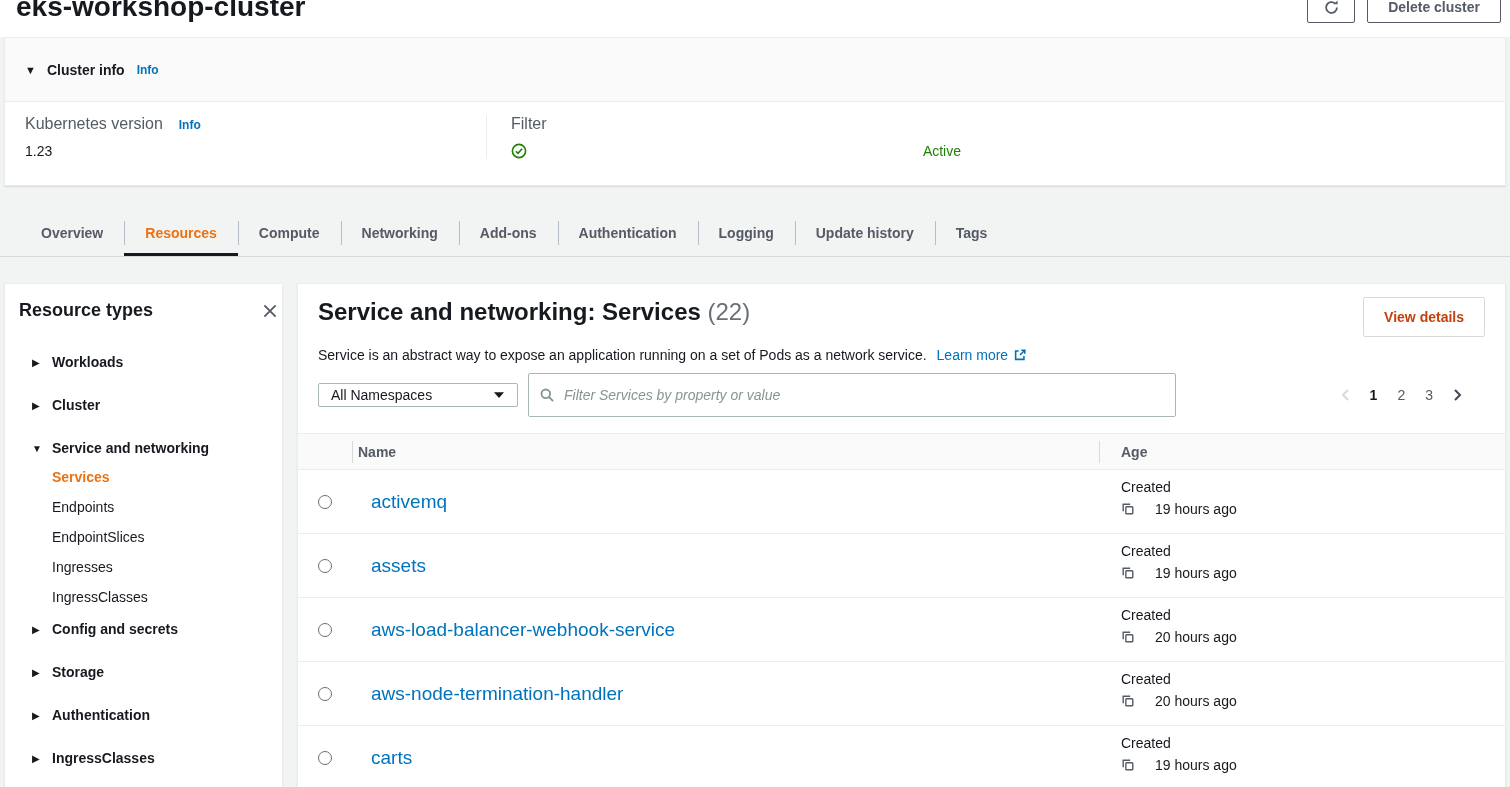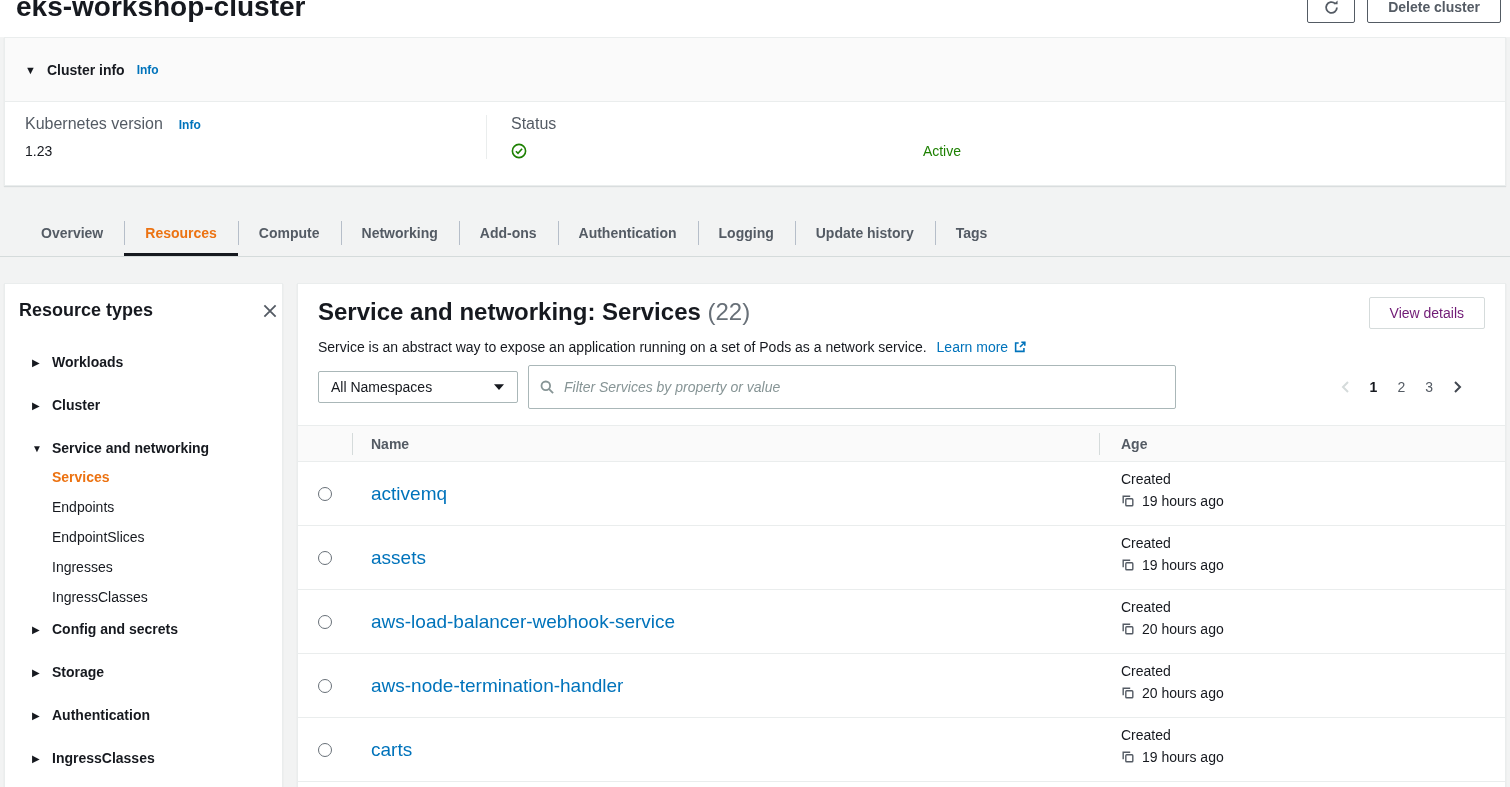--- a/index.html
+++ b/index.html
@@ -53,52 +53,52 @@
   .tree-sub { list-style:none; margin:11px 0 10px; padding-left:20px; }
   .tree-sub li { height:20px; margin-bottom:10px; color:#16191f; cursor:pointer; }
   .tree-sub li.selected { color:#ec7211; font-weight:700; }
   
   .main { position:absolute; left:297px; right:4px; top:283px; height:560px; background:#fff;
           border:1px solid #eaeded; box-shadow:0 1px 1px rgba(0,28,36,.1); }
   .main-head { padding:16px 20px 0; }
   .main-title-row { display:flex; justify-content:space-between; align-items:flex-start; }
   .main-title { font-size:24px; font-weight:700; line-height:24px; }
   .count { color:#687078; font-weight:400; }
-  .view-details { height:32px; padding:0 20px; border:1px solid #d5dbdb; border-radius:2px; background:#fff;
-                  color:#701a75; font-weight:400; font-size:14px; margin-top:-3px; }
+  .view-details { height:40px; padding:0 20px; border:1px solid #d5dbdb; border-radius:2px; background:#fff;
+                  color:#c2410c; font-weight:700; font-size:14px; margin-top:-3px; }
   .desc-row { margin-top:10px; font-size:14px; display:flex; align-items:center; }
   .learn-more { color:#0073bb; margin-left:10px; display:inline-flex; align-items:center; gap:5px; text-decoration:none; cursor:pointer; }
   .filter-row { margin-top:10px; display:flex; align-items:center; }
-  .ns-select { width:200px; height:32px; border:1px solid #aab7b8; border-radius:2px; background:#fff;
+  .ns-select { width:200px; height:24px; border:1px solid #aab7b8; border-radius:2px; background:#fff;
                display:flex; align-items:center; justify-content:space-between; padding:0 12px; font-size:14px; cursor:pointer; }
   .search-box { margin-left:10px; width:648px; height:44px; border:1px solid #aab7b8; border-radius:2px;
                 background:#fff; display:flex; align-items:center; padding:0 10px; }
   .search-box input { border:none; outline:none; flex:1; margin-left:7px; font-size:14px; font-style:italic;
                       font-family:inherit; color:#16191f; background:transparent; }
   .search-box input::placeholder { color:#879596; opacity:1; }
   .pagination { margin-left:auto; margin-right:14px; display:flex; align-items:center; }
   .page-num { padding:0 10px; font-size:14px; color:#545b64; cursor:pointer; }
   .page-num.current { color:#16191f; font-weight:700; }
   .pg-chev { display:flex; padding:0 6px; cursor:pointer; }
   .pg-chev.disabled { color:#d5dbdb; cursor:default; }
   .pg-chev.enabled { color:#414750; }
   
   .svc-table { margin-top:16px; border-top:1px solid #eaeded; }
   .thead { display:grid; grid-template-columns:54px 747px 1fr; height:36px; background:#fafafa;
            border-bottom:1px solid #eaeded; align-items:center; font-weight:700; font-size:14px; color:#545b64; }
-  .th { position:relative; padding-left:19px; }
+  .th { position:relative; padding-left:6px; }
   .th.age-th { padding-left:22px; }
   .th::before { content:''; position:absolute; left:0; top:50%; transform:translateY(-50%); height:22px; width:1px; background:#d5dbdb; }
   .trow { display:grid; grid-template-columns:54px 747px 1fr; height:64px; border-bottom:1px solid #eaeded; }
   .radio-cell { display:flex; align-items:center; justify-content:center; }
   .radio { width:14px; height:14px; border:1px solid #687078; border-radius:50%; background:#fff; cursor:pointer; }
   .name-cell { display:flex; align-items:center; padding-left:19px; }
   .name-link { color:#0073bb; text-decoration:none; font-size:19px; cursor:pointer; }
   .age-cell { padding:9px 0 0 22px; font-size:14px; }
-  .age-time { margin-top:6px; display:flex; align-items:center; gap:7px; }
+  .age-time { margin-top:6px; display:flex; align-items:center; gap:20px; }
   .copy-icon { display:flex; color:#545b64; cursor:pointer; }
   svg { display:block; }
 </style>
 </head>
 <body>
 
 <div class="top-strip"></div>
 <h1 class="page-title">eks-workshop-cluster</h1>
 <div class="header-actions">
   <button class="btn icon-btn">
@@ -120,21 +120,21 @@
   </div>
   <div class="cluster-fields">
     <div class="field field-1">
       <div>
         <span class="field-label">Kubernetes version</span>
         <span class="info-link">Info</span>
       </div>
       <div class="field-value">1.23</div>
     </div>
     <div class="field field-2">
-      <div class="field-label">Status</div>
+      <div class="field-label">Filter</div>
       <div class="field-value status-green">
         <span>
           <svg width="16" height="16" viewBox="0 0 16 16" fill="none" stroke="#1d8102" stroke-width="1.6">
             <circle cx="8" cy="8" r="6.6"></circle>
             <path d="M4.9 8.3l2.1 2.1 4.1-4.6"></path>
           </svg>
         </span>
         <span>Active</span>
       </div>
     </div>

